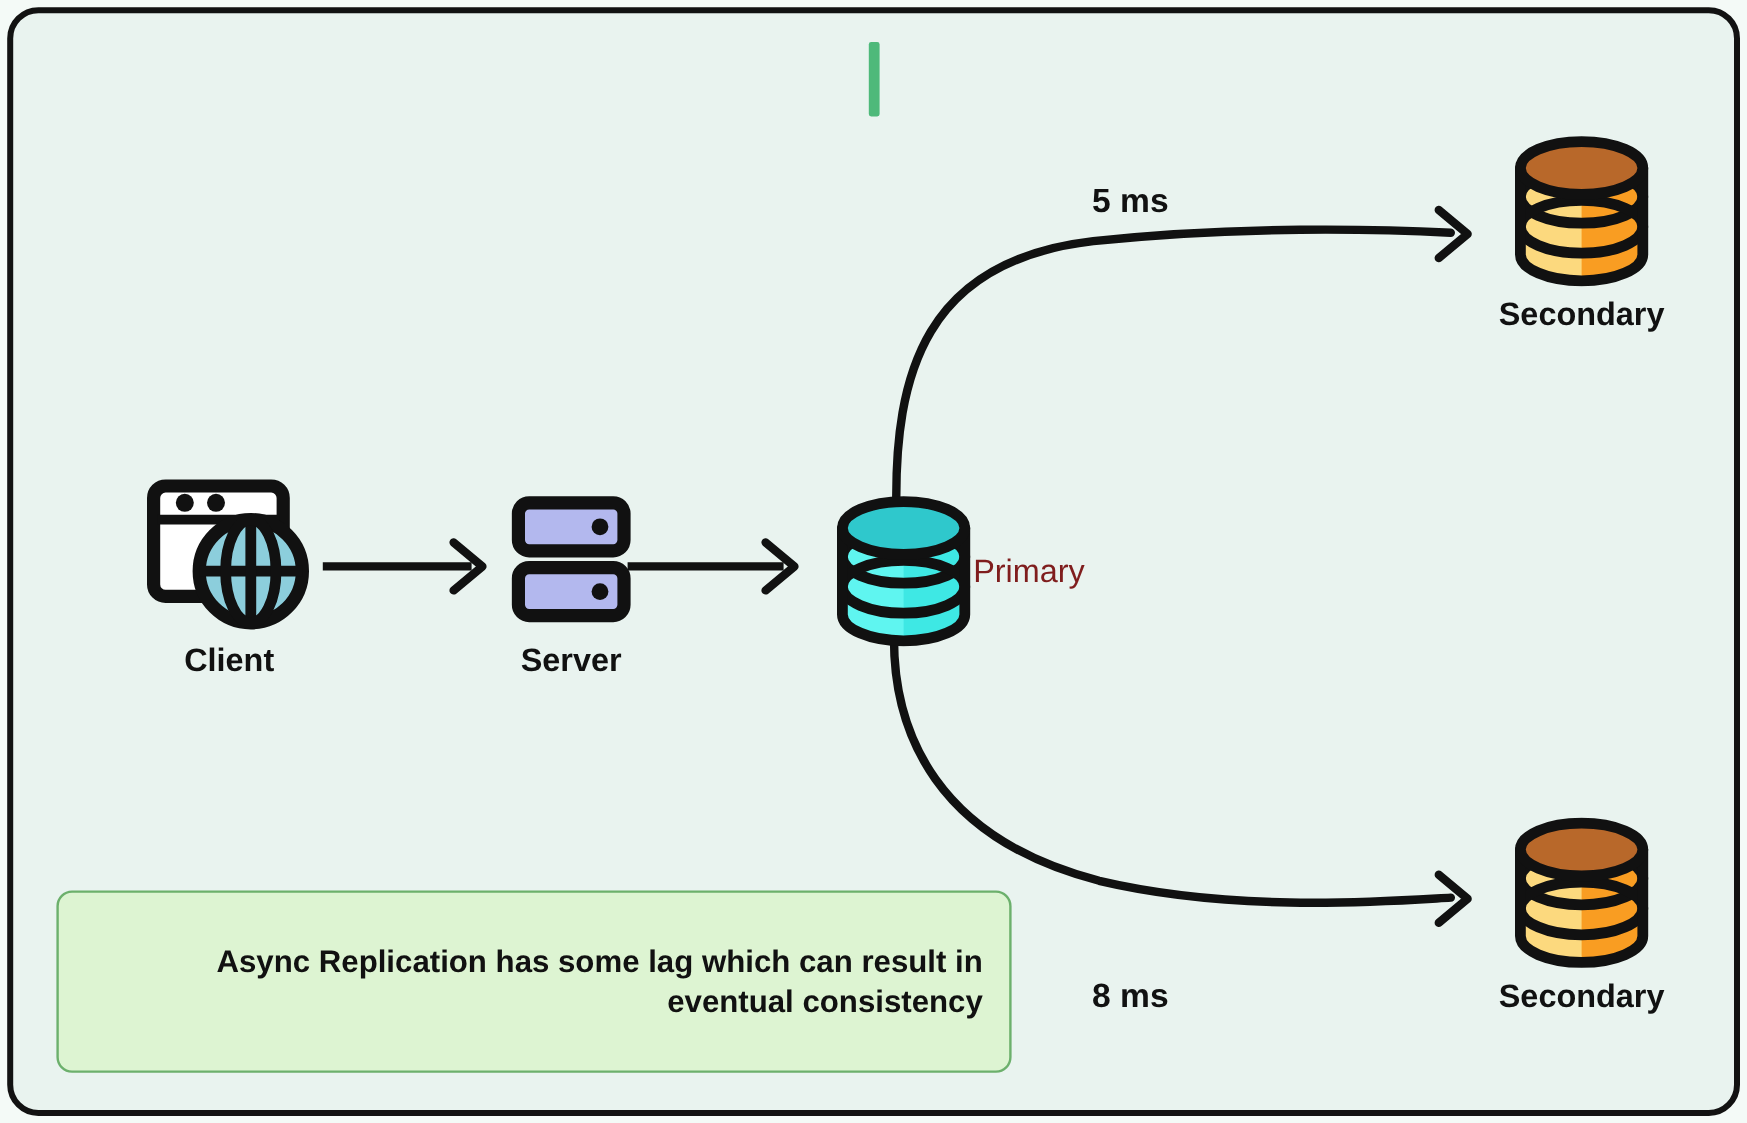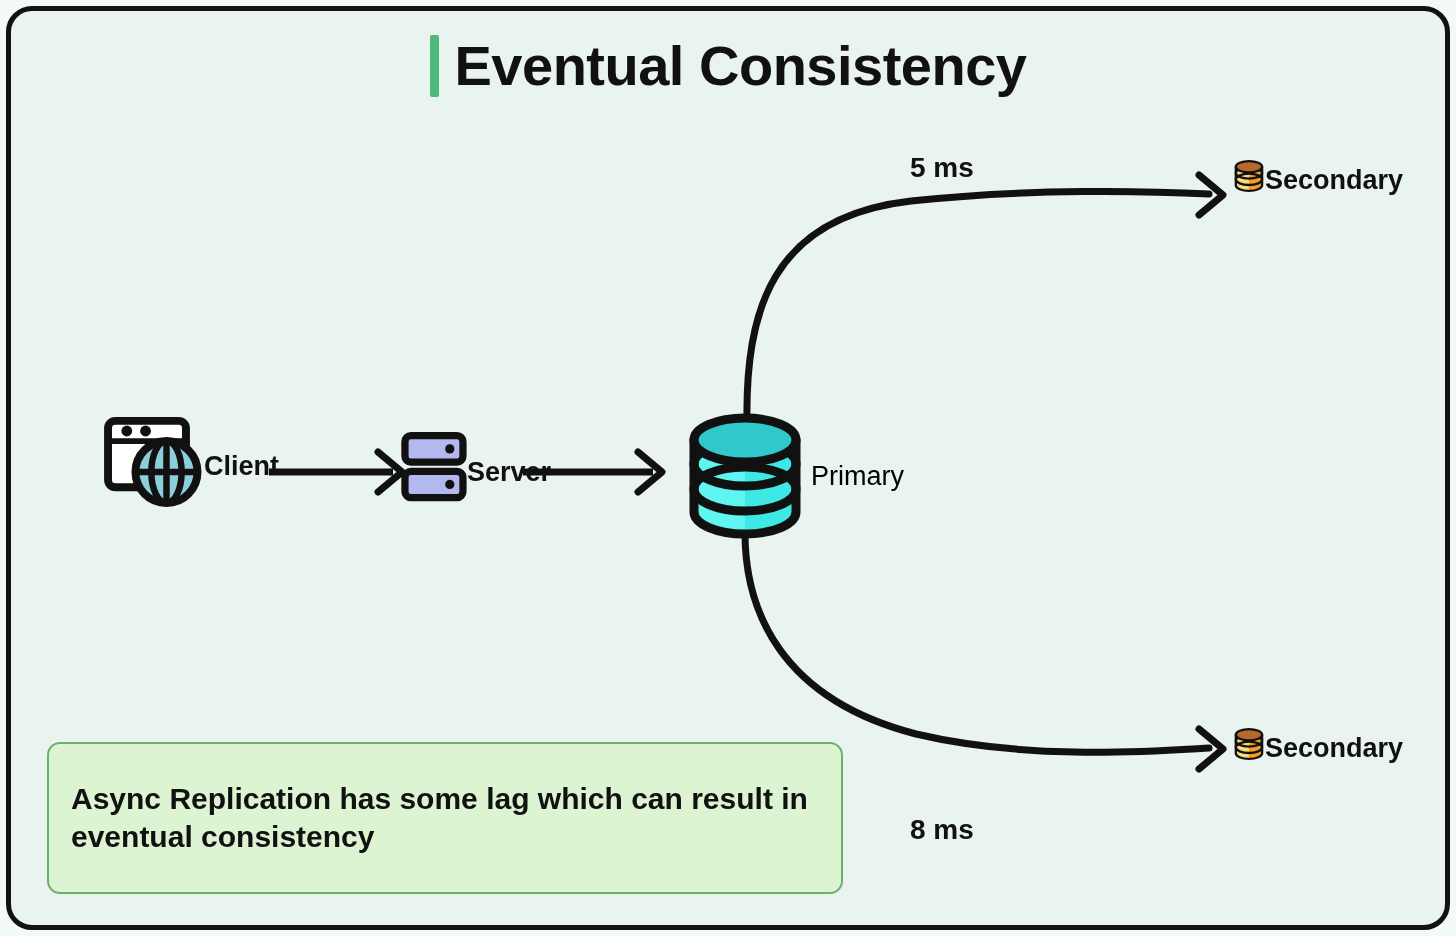--- a/index.html
+++ b/index.html
@@ -51,35 +51,35 @@
     color: #111111;
     letter-spacing: -0.5px;
     line-height: 1;
     white-space: nowrap;
   }
 
   
   .node {
     position: absolute;
     display: flex;
-    flex-direction: row;
+    flex-direction: column;
     align-items: center;
   }
   .node-label {
     font-size: 27px;
     font-weight: 700;
     color: #111111;
     white-space: nowrap;
     margin-top: 8px;
   }
   .side-label {
     position: absolute;
     font-size: 27px;
     font-weight: 400;
-    color: #000000;
+    color: #7f1d1d;
     white-space: nowrap;
   }
 
   
   #node-client  { left: 92px;  top: 386px; width: 176px; }
   #node-server  { left: 390px; top: 398px; width: 150px; }
   #node-primary { left: 672px; top: 402px; width: 140px; }
   #node-secondary-1 { left: 1222px; top: 102px; width: 170px; }
   #node-secondary-2 { left: 1222px; top: 670px; width: 170px; }
 
@@ -116,35 +116,34 @@
     background: #ddf4d2;
     border: 2px solid #6cb06c;
     border-radius: 13px;
     box-sizing: border-box;
     display: flex;
     align-items: center;
     justify-content: center;
     padding: 0 22px;
   }
   #note-text {
-    font-size: 30px;
-    font-weight: 700;
-    color: #111111;
-    text-align: left;
+    font-size: 26px;
+    font-weight: 700;
+    color: #111111;
+    text-align: right;
     line-height: 1.28;
   }
 </style>
 </head>
 <body>
 
 <div id="canvas">
 
   <div id="title-row">
     <div id="title-accent"></div>
-    <div id="page-title">Eventual Consistency</div>
   </div>
 
   <svg id="arrows" viewBox="0 0 1434 914" xmlns="http://www.w3.org/2000/svg">
 
     <g>
       <line x1="258" y1="461" x2="382" y2="461" stroke="#111111" stroke-width="7" stroke-linecap="butt"></line>
       <polyline points="367,441 391,461 367,481" fill="none" stroke="#111111" stroke-width="7" stroke-linecap="round" stroke-linejoin="round"></polyline>
     </g>
 
     <g>

